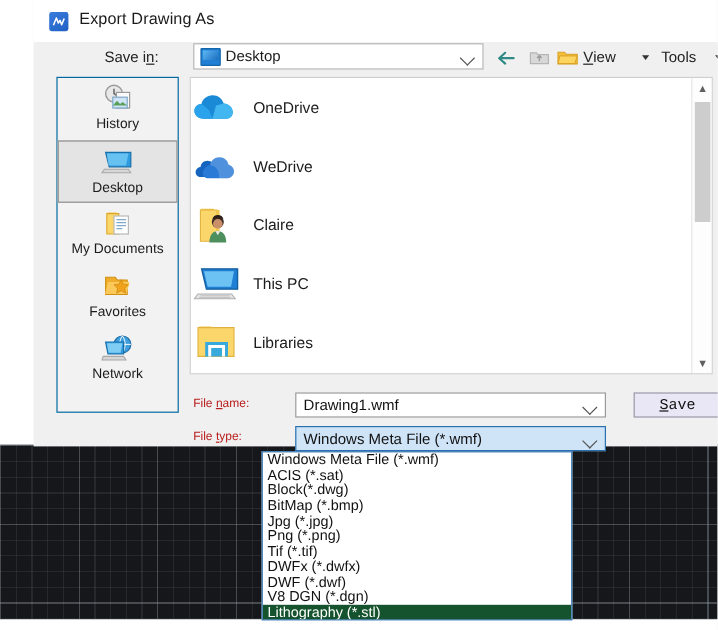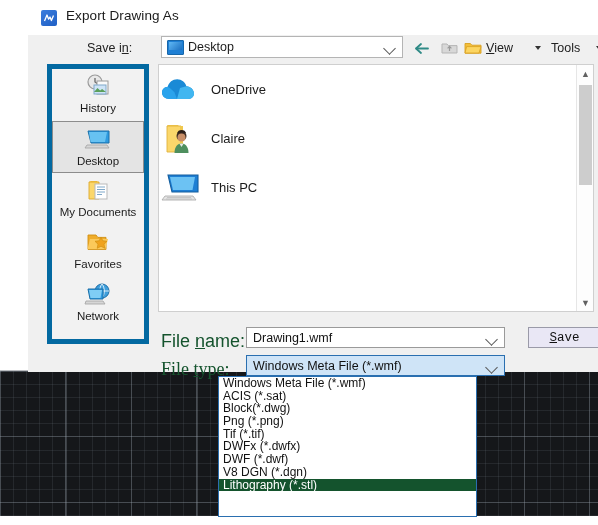--- a/index.html
+++ b/index.html
@@ -84,21 +84,21 @@
   .tb-view{left:458px;font-size:12.5px;color:#222;}
   .tb-view u{text-decoration:underline;}
   .tb-viewarrow{left:503px;width:14px;justify-content:center;}
   .tb-tools{left:523px;font-size:12.5px;color:#222;}
   .tb-toolsarrow{left:564px;width:14px;justify-content:center;}
   .tri-down{width:0;height:0;border-left:3.5px solid transparent;border-right:3.5px solid transparent;border-top:4px solid #333;}
 
   
   .places{
     position:absolute;left:19px;top:64px;width:102px;height:280px;
-    background:#f2f2f2;border:5px solid #0369a1;box-sizing:border-box;
+    background:#f2f2f2;border:1px solid #0369a1;box-sizing:border-box;
   }
   .place{
     position:relative;width:100%;height:52px;display:flex;flex-direction:column;
     align-items:center;justify-content:flex-start;padding-top:4px;box-sizing:border-box;cursor:default;
   }
   .place.selected{background:#e4e4e4;border:1px solid #8c8c8c;box-sizing:border-box;}
   .place .pico{width:30px;height:28px;display:flex;align-items:center;justify-content:center;}
   .place .plabel{font-size:11.5px;color:#1b1b1b;margin-top:1px;white-space:nowrap;}
 
   
@@ -121,24 +121,24 @@
     position:absolute;left:0;width:17px;height:17px;display:flex;align-items:center;justify-content:center;
     color:#606060;font-size:9px;
   }
   .vs-up{top:0;}
   .vs-down{bottom:0;}
   .vs-thumb{
     position:absolute;left:2px;top:20px;width:13px;height:100px;background:#cdcdcd;
   }
 
   
-  .fld-label{position:absolute;font-size:18px;color:#14532d;}
+  .fld-label{position:absolute;font-size:10px;color:#b91c1c;}
   .fld-label u{text-decoration:underline;}
   .fname-label{left:133px;top:331px;}
-  .ftype-label{left:133px;top:359px;font-family:Liberation Serif, serif;}
+  .ftype-label{left:133px;top:359px;}
 
   .fname-combo{
     position:absolute;left:218px;top:327px;width:259px;height:21px;
     background:#fff;border:1px solid #9a9a9a;box-sizing:border-box;padding-left:15px;
   }
   .fname-combo .val{position:absolute;left:6px;top:3px;font-size:12.5px;color:#111;}
 
   .ftype-combo{
     position:absolute;left:218px;top:355px;width:259px;height:21px;
     background:#cfe4f7;border:1px solid #2a6fb0;box-sizing:border-box;
@@ -303,20 +303,30 @@
         <div class="fico">
           <svg width="42" height="30" viewBox="0 0 42 30">
             <path d="M9 24 C3.5 24 1 20.5 1 17.5 C1 14.3 3.6 11.8 6.8 11.7 C7.8 7.4 11.6 4.3 16.2 4.3 C20.6 4.3 24.3 7.2 25.4 11.2 C29.6 11.4 33 14.7 33 18.6 C33 21.6 30.7 24 27.5 24 Z" fill="#1a8ad6"></path>
             <path d="M9 24 C3.5 24 1 20.5 1 17.5 C1 14.3 3.6 11.8 6.8 11.7 C9 12.9 11.5 15 13.5 17.4 L16 24 Z" fill="#2aa3ec"></path>
             <path d="M25.4 11.2 C29.6 11.4 33 14.7 33 18.6 C33 21.6 30.7 24 27.5 24 H16 L19 13 Z" fill="#41b6f0"></path>
           </svg>
         </div>
         <div class="flabel">OneDrive</div>
       </div>
 
+      <div class="fitem">
+        <div class="fico">
+          <svg width="42" height="30" viewBox="0 0 42 30">
+            <path d="M12 10 C8.5 10 6.5 12.4 6.2 15 C3.6 15.4 2 17.4 2 19.6 C2 21.9 3.9 23.6 6.3 23.6 H17 C19.3 23.6 21 21.7 21 19.5 C21 17.6 19.7 16 18 15.6 C17.8 12.5 15.2 10 12 10 Z" fill="#1565c0"></path>
+            <path d="M22 7 C18 7 14.6 9.9 13.9 13.8 C10.6 14.4 8 17.2 8 20.4 C8 22.8 10 24.6 12.5 24.6 H28 C31.3 24.6 34 22 34 18.9 C34 16.2 32 13.9 29.4 13.3 C28.8 9.7 25.8 7 22 7 Z" fill="#2979d6"></path>
+            <path d="M22 7 C18 7 14.6 9.9 13.9 13.8 C13.9 13.8 17 14 19 16 C21 18 21.6 20.8 21.6 24.6 H28 C31.3 24.6 34 22 34 18.9 C34 16.2 32 13.9 29.4 13.3 C28.8 9.7 25.8 7 22 7 Z" fill="#ffffff" opacity="0.18"></path>
+          </svg>
+        </div>
+        <div class="flabel">WeDrive</div>
+      </div>
 
       <div class="fitem">
         <div class="fico">
           <svg width="42" height="34" viewBox="0 0 42 34">
             <path d="M6 3 h11 l2 2.6 H8 Z" fill="#f0c84e"></path>
             <path d="M6 4 h14 v26 H6 Z" fill="#fbd76b" stroke="#e0b23c" stroke-width="0.9"></path>
             <path d="M19 4 h3 v26 h-3 Z" fill="#f0c84e"></path>
             <circle cx="20.5" cy="14" r="5" fill="#3b2a22"></circle>
             <circle cx="20.5" cy="15.5" r="4" fill="#c98f68"></circle>
             <path d="M16 11.5 a4.8 4.8 0 0 1 9.2 0 a12 12 0 0 0 -9.2 0 Z" fill="#2b1d17"></path>
@@ -332,20 +342,31 @@
           <svg width="44" height="32" viewBox="0 0 44 32">
             <path d="M8 3 h30 v17 H12 Z" fill="#1e7fd4" stroke="#155e9e" stroke-width="1.1"></path>
             <path d="M10 5 h25 l-2.5 13 H13 Z" fill="#6cc2f3"></path>
             <path d="M5 24 h28 l3 4 H2 Z" fill="#e4e4e4" stroke="#aeaeae" stroke-width="0.9"></path>
             <path d="M7 25.5 h24 M6 27 h26" stroke="#bdbdbd" stroke-width="0.8"></path>
           </svg>
         </div>
         <div class="flabel">This PC</div>
       </div>
 
+      <div class="fitem">
+        <div class="fico">
+          <svg width="44" height="34" viewBox="0 0 44 34">
+            <path d="M6 3 h10 l1.6 2.2 H7 Z" fill="#f0c84e"></path>
+            <path d="M5 4 h30 v24 H5 Z" fill="#fbd76b" stroke="#e0b23c" stroke-width="0.9"></path>
+            <path d="M11 16 h19 v12 H11 Z" fill="#37a9dc"></path>
+            <path d="M13.5 18.5 h14 v9.5 h-2.5 v-7 h-9 v7 h-2.5 Z" fill="#ffffff"></path>
+          </svg>
+        </div>
+        <div class="flabel">Libraries</div>
+      </div>
 
       <div class="vscroll">
         <div class="vs-arrow vs-up">▲</div>
         <div class="vs-thumb"></div>
         <div class="vs-arrow vs-down">▼</div>
       </div>
     </div>
 
     <div class="fld-label fname-label">File <u>n</u>ame:</div>
     <div class="fname-combo">
@@ -371,20 +392,22 @@
       <i style="left:0;top:9px;"></i>
         <i style="left:3px;top:9px;"></i>
         <i style="left:6px;top:9px;"></i>
     </div>
   </div>
 
   <div class="dropdown">
       <div class="dd-item">Windows Meta File (*.wmf)</div>
       <div class="dd-item">ACIS (*.sat)</div>
       <div class="dd-item">Block(*.dwg)</div>
+      <div class="dd-item">BitMap (*.bmp)</div>
+      <div class="dd-item">Jpg (*.jpg)</div>
       <div class="dd-item">Png (*.png)</div>
       <div class="dd-item">Tif (*.tif)</div>
       <div class="dd-item">DWFx (*.dwfx)</div>
       <div class="dd-item">DWF (*.dwf)</div>
       <div class="dd-item">V8 DGN (*.dgn)</div>
       <div class="dd-item sel">Lithography (*.stl)</div>
     </div>
 
 </div>
 

